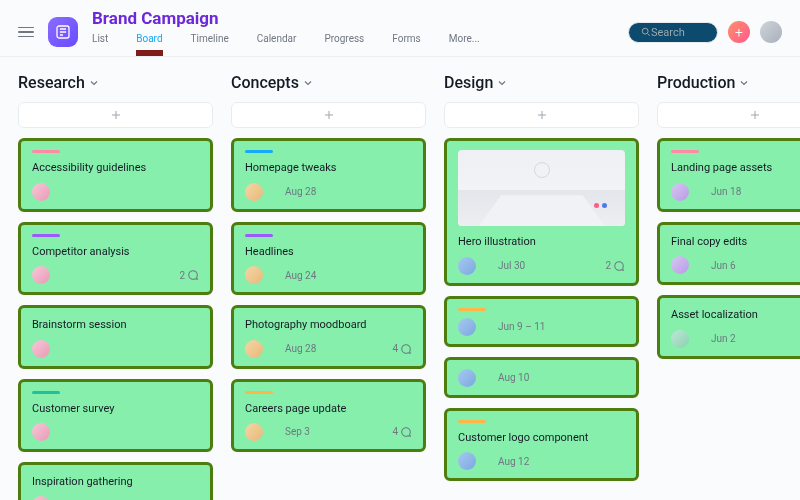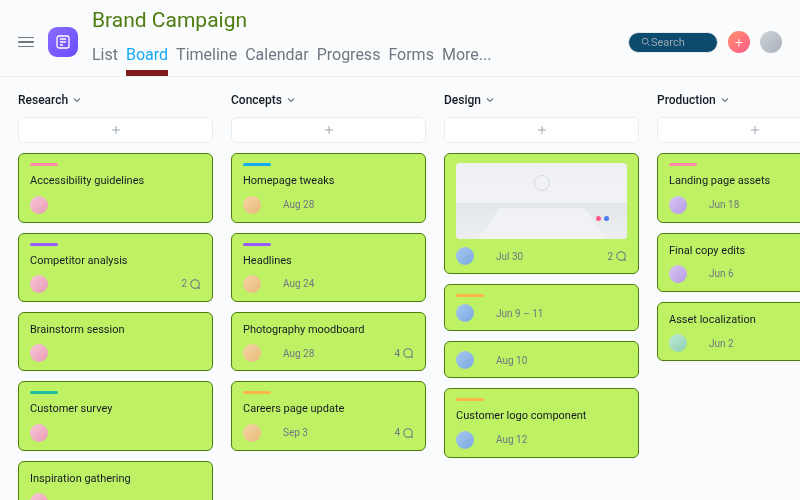--- a/index.html
+++ b/index.html
@@ -3,36 +3,36 @@
 <meta charset="utf-8">
 <style>
 *{box-sizing:border-box;margin:0;padding:0;font-family:-apple-system,BlinkMacSystemFont,"Segoe UI",Roboto,sans-serif}
 body{background:#fafbfc;color:#151b26;width:800px;height:500px;overflow:hidden}
 .header{display:flex;align-items:center;padding:8px 18px 0 18px;gap:14px}
 .hamburger{display:flex;flex-direction:column;gap:3px;cursor:pointer}
 .hamburger span{width:16px;height:1.5px;background:#6f7782;border-radius:1px}
 .app-icon{width:30px;height:30px;background:linear-gradient(135deg,#8a6cff,#6a4bff);border-radius:9px;display:flex;align-items:center;justify-content:center}
 .app-icon svg{width:16px;height:16px}
 .title-block{flex:1}
-.project-title{font-size:21px;font-weight:400;color:#4d7c0f;line-height:1.2}
-.tabs{display:flex;gap:8px;margin-top:12px;font-size:16px;color:#6f7782}
+.project-title{font-size:17px;font-weight:700;color:#6d28d9;line-height:1.2}
+.tabs{display:flex;gap:28px;margin-top:5px;font-size:10px;color:#6f7782}
 .tab{cursor:pointer;padding-bottom:6px}
 .tab.active{color:#14aaf5;border-bottom:6px solid #7f1d1d}
 .header-right{display:flex;align-items:center;gap:10px}
 .search{display:flex;align-items:center;gap:0;border:1px solid #e8ecee;border-radius:14px;padding:3px 12px;font-size:11px;color:#9ca6af;background:#0c4a6e;width:90px}
 .search svg{width:10px;height:10px}
 .add-btn{width:22px;height:22px;border-radius:50%;background:linear-gradient(135deg,#ff8f6b,#ff5a8a);display:flex;align-items:center;justify-content:center;cursor:pointer;color:#fff;font-size:14px;font-weight:300}
 .avatar{width:22px;height:22px;border-radius:50%;overflow:hidden}
 .divider{height:1px;background:#edeef0;margin-top:0}
 .board{display:flex;gap:18px;padding:16px 18px;overflow-x:auto}
 .column{width:195px;flex-shrink:0}
-.col-header{display:flex;align-items:center;gap:5px;font-size:12px;font-weight:500;color:#151b26;margin-bottom:10px;cursor:pointer}
+.col-header{display:flex;align-items:center;gap:5px;font-size:16px;font-weight:500;color:#151b26;margin-bottom:10px;cursor:pointer}
 .col-header svg{width:8px;height:8px}
 .add-card{border:1px solid #e8ecee;border-radius:6px;background:#fff;height:26px;display:flex;align-items:center;justify-content:center;color:#9ca6af;cursor:pointer;margin-bottom:10px}
-.card{background:#bef264;border:1px solid #4d7c0f;border-radius:6px;padding:9px 11px 8px 11px;margin-bottom:10px;cursor:pointer;box-shadow:0 1px 2px rgba(0,0,0,0.02)}
+.card{background:#86efac;border:3px solid #4d7c0f;border-radius:6px;padding:9px 11px 8px 11px;margin-bottom:10px;cursor:pointer;box-shadow:0 1px 2px rgba(0,0,0,0.02)}
 .tag{width:28px;height:3px;border-radius:2px;margin-bottom:7px}
 .card-title{font-size:11px;color:#151b26;line-height:1.4;margin-bottom:7px}
 .card-meta{display:flex;align-items:center;gap:22px}
 .mini-avatar{width:18px;height:18px;border-radius:50%;flex-shrink:0}
 .date{font-size:10px;color:#6f7782}
 .comments{margin-left:auto;display:flex;align-items:center;gap:2px;font-size:10px;color:#6f7782}
 .comments svg{width:12px;height:12px}
 .hero-img{width:100%;height:76px;background:linear-gradient(180deg,#eef0f4 0%,#f5f6f8 100%);border-radius:4px;margin-bottom:8px;position:relative;overflow:hidden}
 .sun{position:absolute;width:16px;height:16px;border:1.5px solid #d6d9de;border-radius:50%;left:50%;top:12px;transform:translateX(-50%)}
 .road{position:absolute;bottom:0;left:0;right:0;height:36px;background:linear-gradient(180deg,#e3e6ea,#eceef2)}
@@ -202,20 +202,21 @@
       </div>
       <div class="card">
         <div class="hero-img">
           <div class="sun"></div>
           <div class="road"></div>
           <div class="dots">
             <span style="background:#ff5a8a"></span>
             <span style="background:#4b7bec"></span>
           </div>
         </div>
+        <div class="card-title">Hero illustration</div>
         <div class="card-meta">
           <div class="mini-avatar av-c"></div>
           <span class="date">Jul 30</span>
           <span class="comments">2 <svg viewBox="0 0 14 14" fill="none" stroke="#6f7782" stroke-width="1.2">
               <path d="M12 7a5 5 0 10-2.5 4.3L12 12l-.7-2.3A5 5 0 0012 7z"></path>
             </svg></span>
         </div>
       </div>
       <div class="card">
         <div class="tag" style="background:#ffb648"></div>

